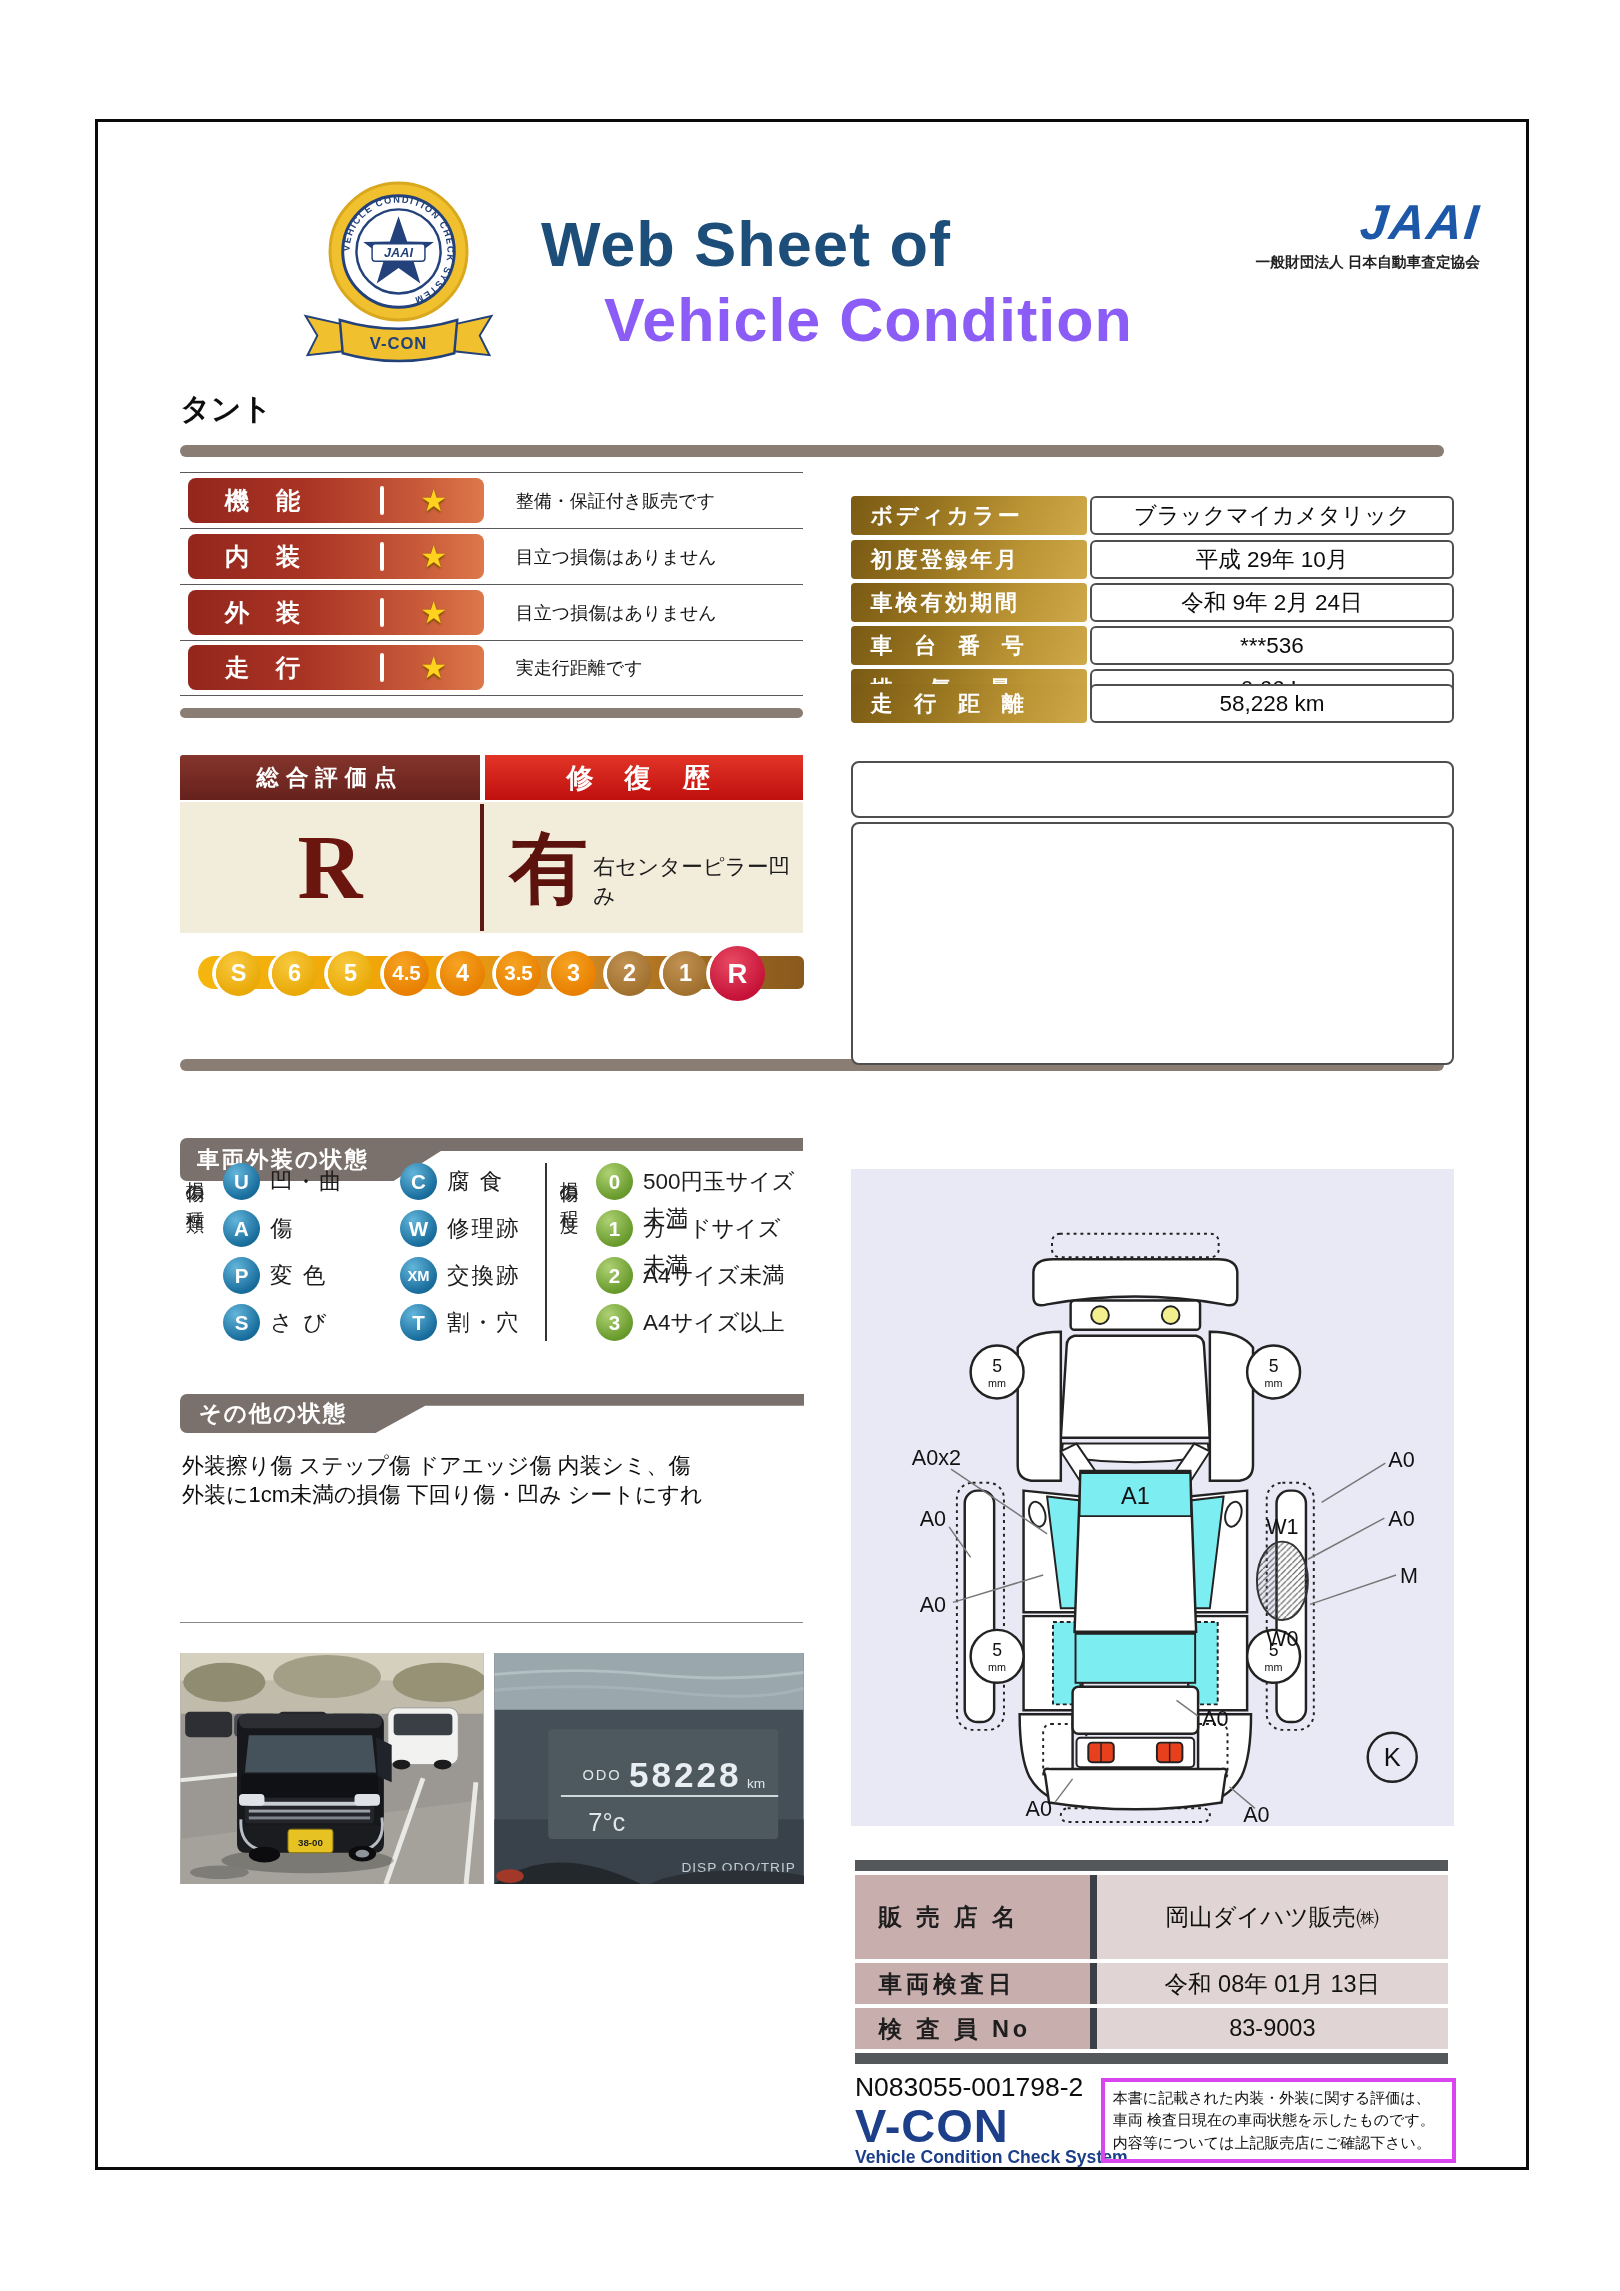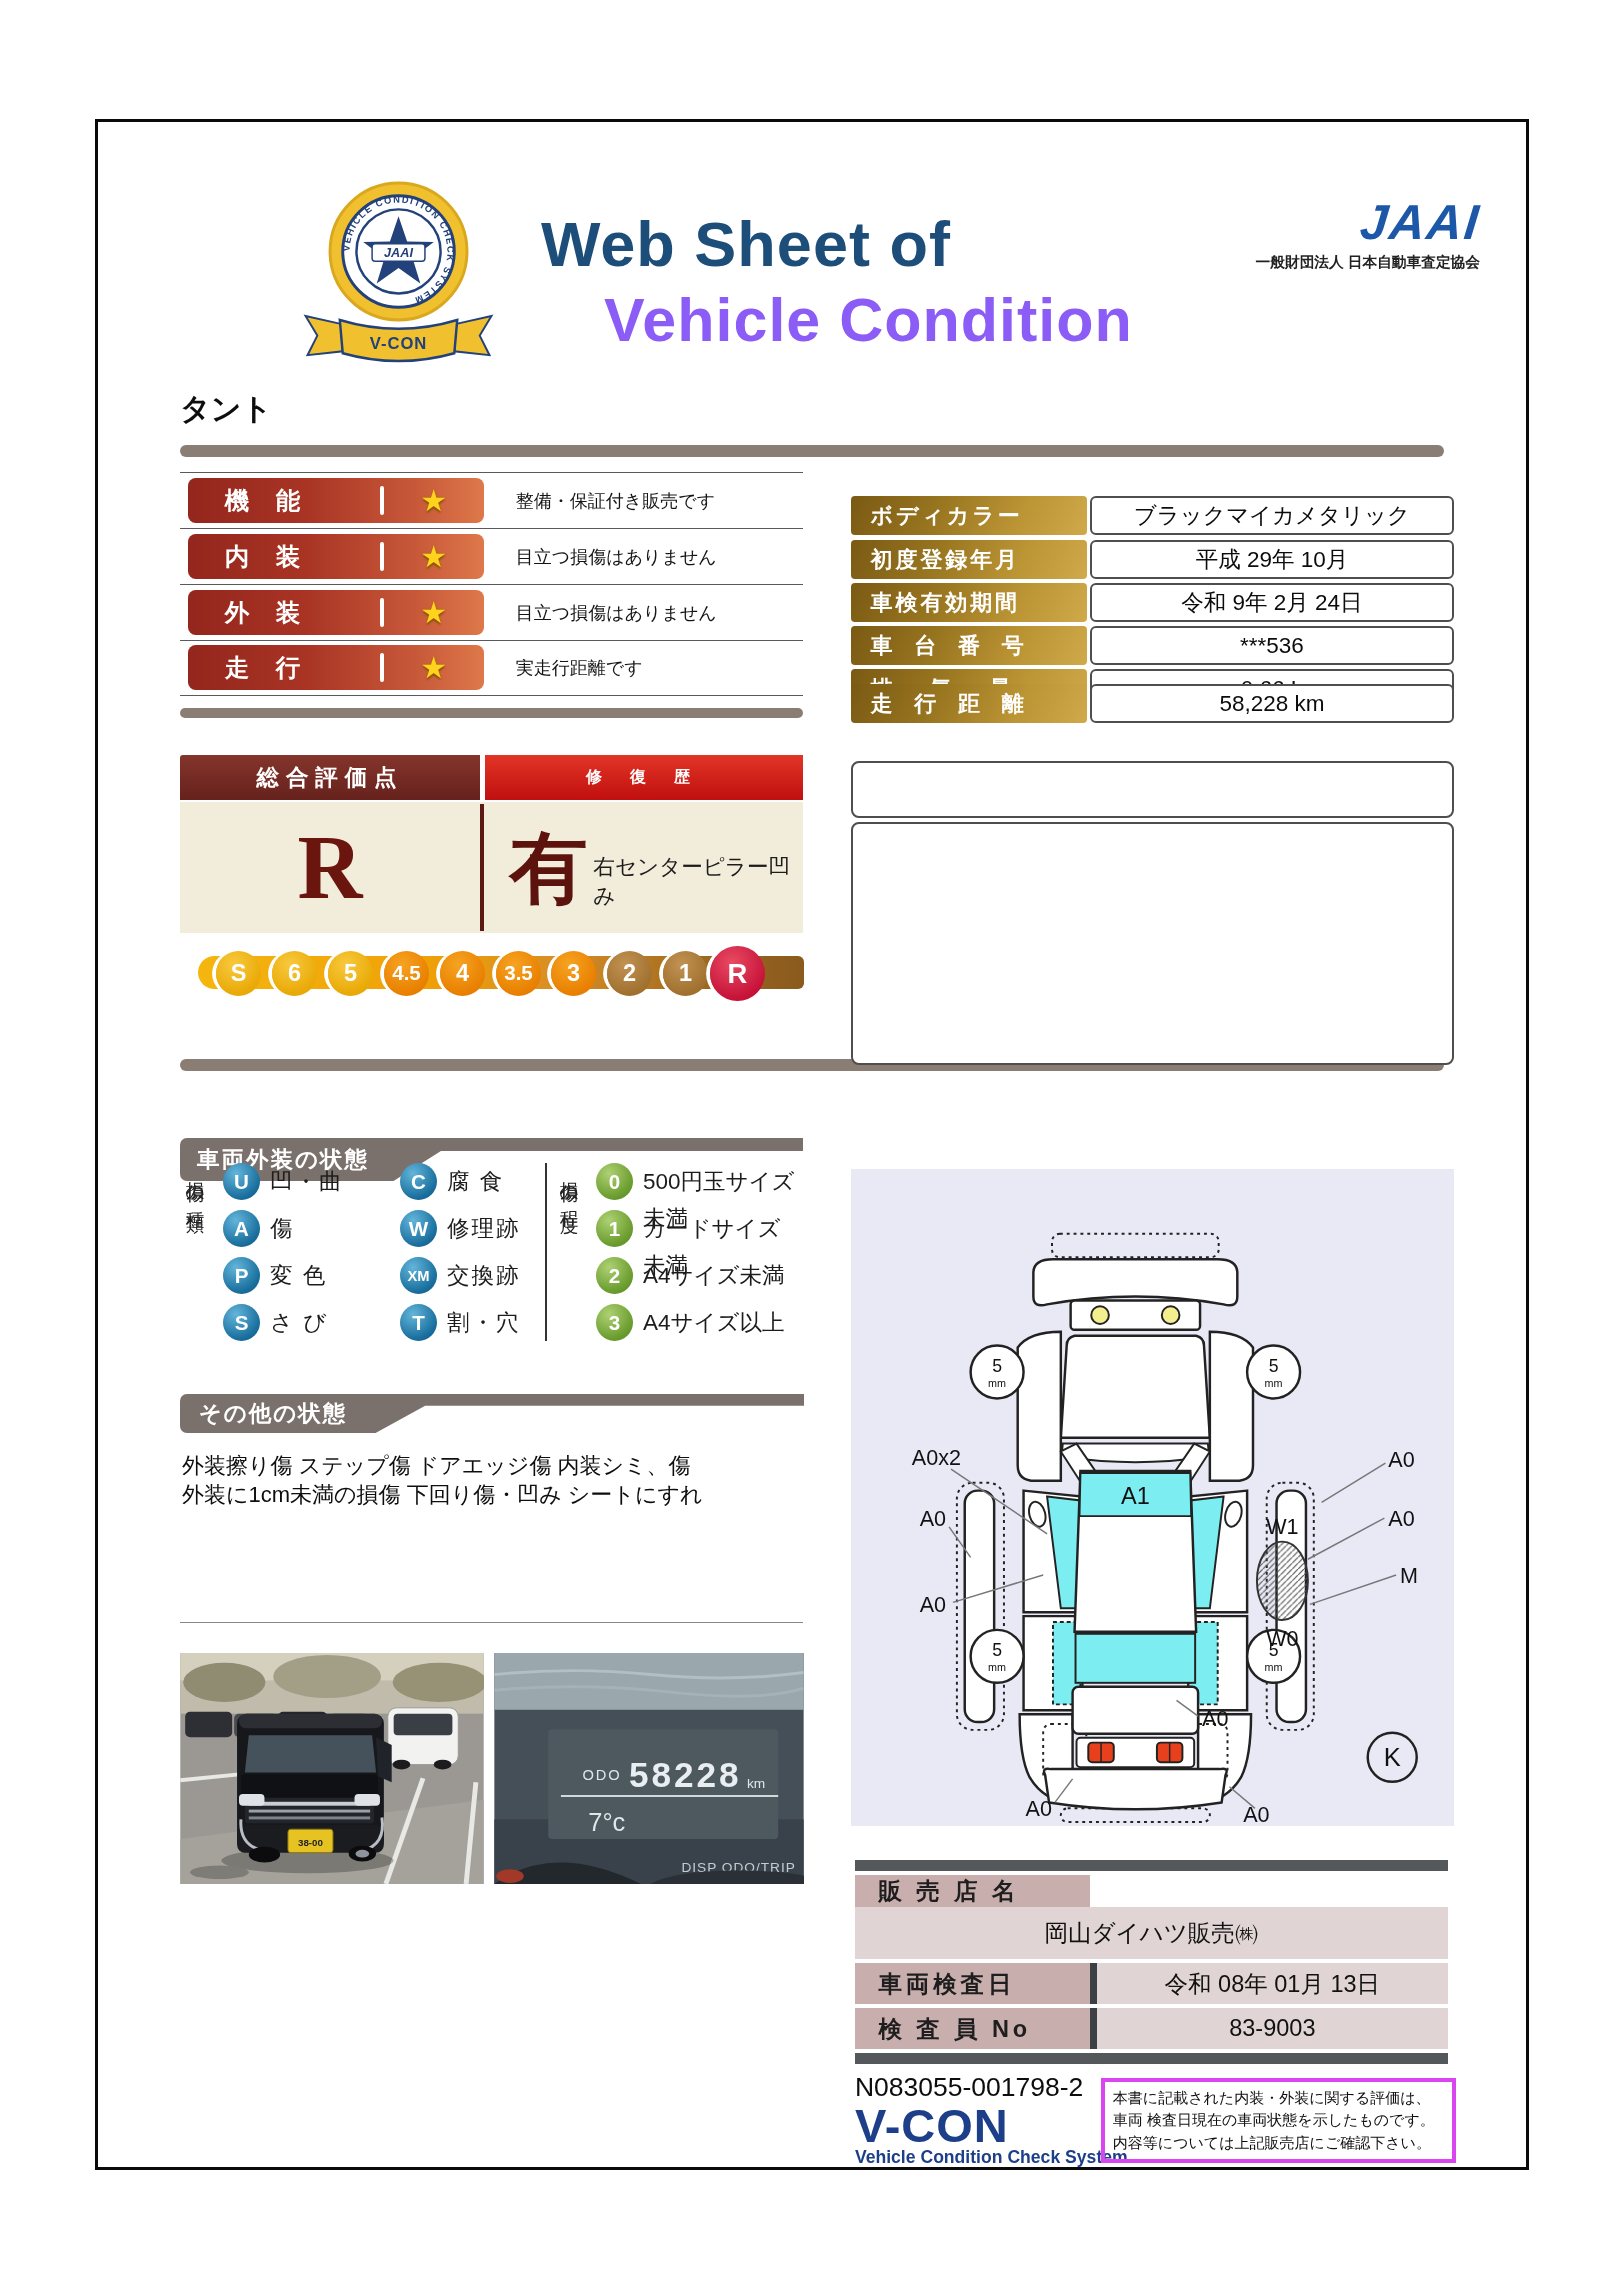--- a/index.html
+++ b/index.html
@@ -27,21 +27,21 @@
     background:linear-gradient(90deg,#93261d 0%,#a93424 40%,#c85a3a 78%,#de784a 100%);}
   .rate-label{width:155px;padding-left:37px;font-size:24.5px;font-weight:bold;letter-spacing:1px;}
   .rate-sep{width:3.9px;height:29px;background:#fff;border-radius:2px;}
   .rate-star{flex:1;text-align:center;font-size:30px;color:#ffd21e;text-shadow:0 0 2px #a36c00,0 2px 2px #7d4f00;}
   .rate-desc{margin-left:32px;font-size:18px;color:#151515;}
 
   
   .oa-head{position:absolute;left:0;top:633px;width:623px;height:45px;display:flex;gap:4.9px;background:#fff;}
   .oa-head-left{width:300px;background:linear-gradient(#84352c,#66211c);color:#fff;font-size:22.5px;font-weight:bold;
      letter-spacing:6.9px;display:flex;align-items:center;justify-content:center;border-radius:2.9px 0 0 0;}
-  .oa-head-right{flex:1;background:linear-gradient(#e23526,#c00f0f);color:#fff;font-size:16px;font-weight:bold;
+  .oa-head-right{flex:1;background:linear-gradient(#e23526,#c00f0f);color:#fff;font-size:27px;font-weight:bold;
      letter-spacing:11.8px;display:flex;align-items:center;justify-content:center;text-align:center;}
   .oa-body{position:absolute;left:0;top:680px;width:623px;height:131px;background:#f2ecda;display:flex;}
   .oa-score{width:300px;display:flex;align-items:center;justify-content:center;
      font-family:"Liberation Serif","DejaVu Serif",serif;font-size:90px;font-weight:bold;color:#6b150f;}
   .oa-div{width:3.9px;background:#5c1812;margin:2px 0;}
   .oa-right{flex:1;display:flex;align-items:center;padding-left:25.5px;}
   .oa-repair{font-size:78px;font-weight:bold;color:#5c130d;line-height:1;}
   .oa-note{font-size:21.6px;color:#1c1c1c;margin-left:5.9px;position:relative;top:13.7px;}
 
   
@@ -442,21 +442,21 @@
       <text x="560" y="422" font-size="22" fill="#111">M</text>
       <text x="358" y="568" font-size="22" fill="#111">A0</text>
       <text x="178" y="660" font-size="22" fill="#111">A0</text>
       <text x="400" y="666" font-size="22" fill="#111">A0</text>
 
       <circle cx="552" cy="600" r="25" fill="none" stroke="#222" stroke-width="2.5"></circle>
       <text x="552" y="609" text-anchor="middle" font-size="26" fill="#111">K</text>
     </svg>
 
     <div class="dk-bar" style="top:1738px"></div>
-    <div class="dealer-row" style="top:1753px;height:84px;flex-direction:column;">
+    <div class="dealer-row" style="top:1753px;height:84px;">
       <div class="dealer-label">販 売 店 名</div>
       <div class="dealer-div"></div>
       <div class="dealer-value">岡山ダイハツ販売㈱</div>
     </div>
     <div class="dealer-row" style="top:1841px;height:41px;">
       <div class="dealer-label">車両検査日</div>
       <div class="dealer-div"></div>
       <div class="dealer-value">令和 08年 01月 13日</div>
     </div>
     <div class="dealer-row" style="top:1886px;height:41px;">

